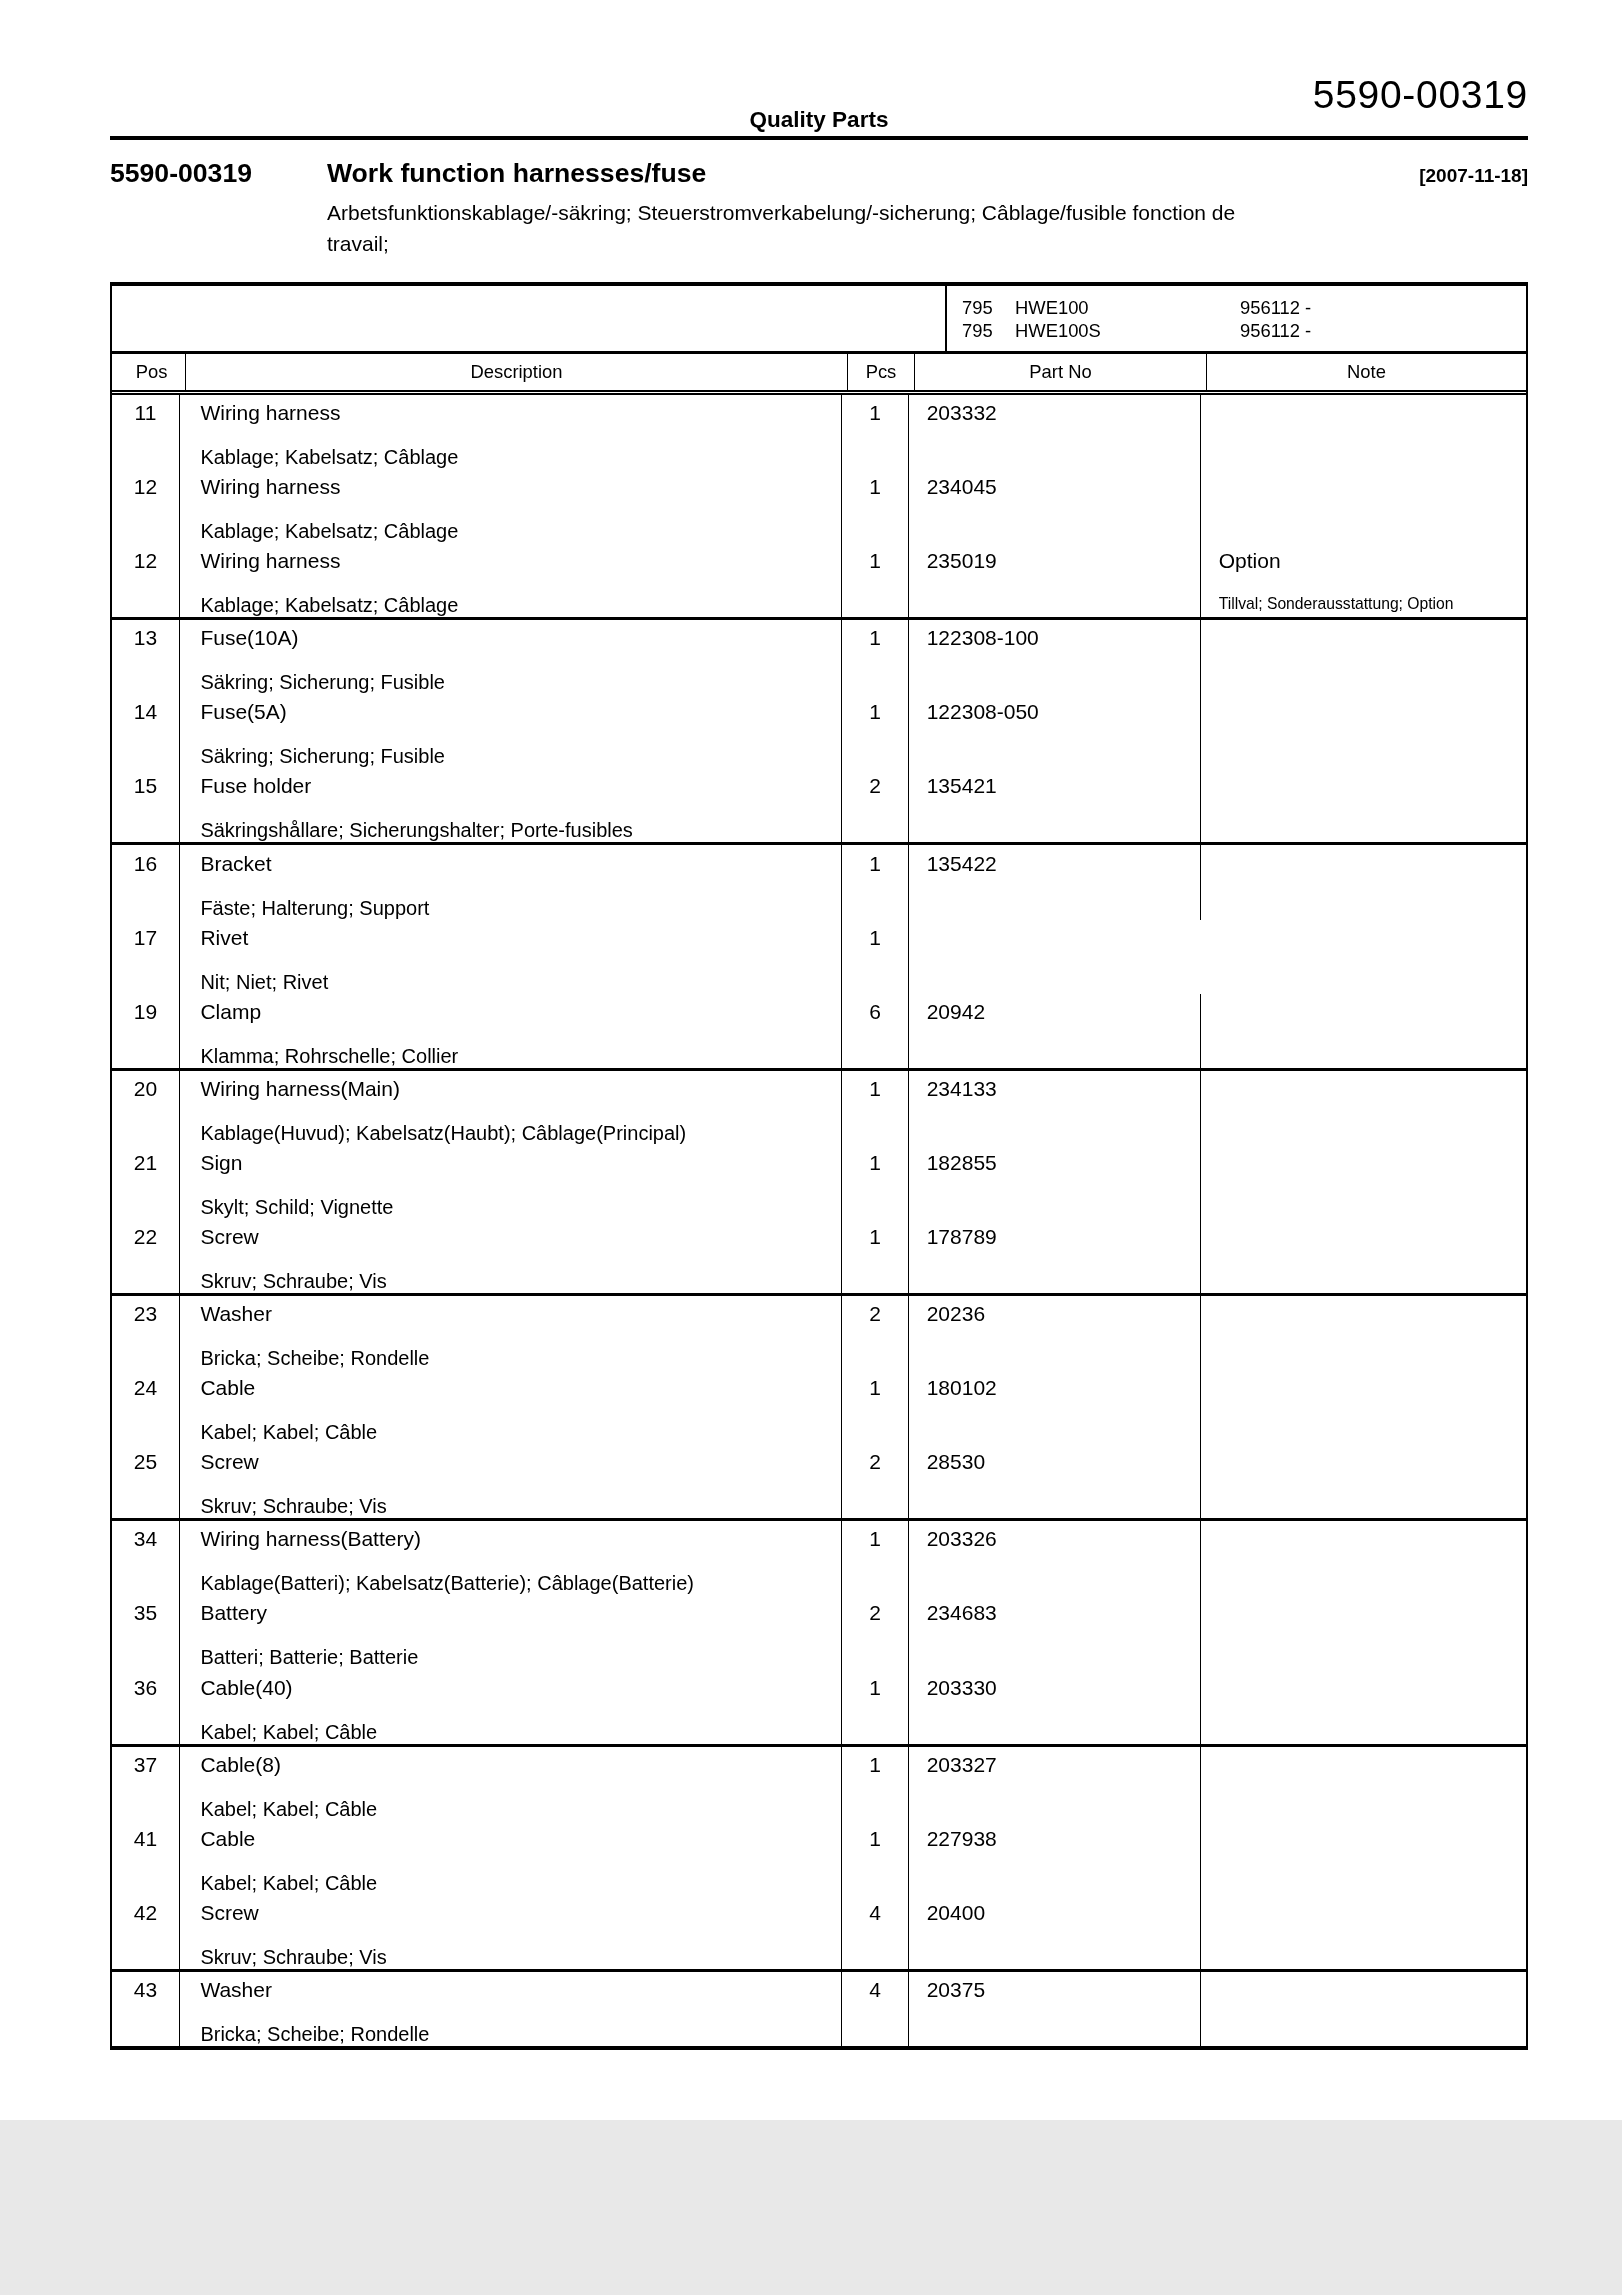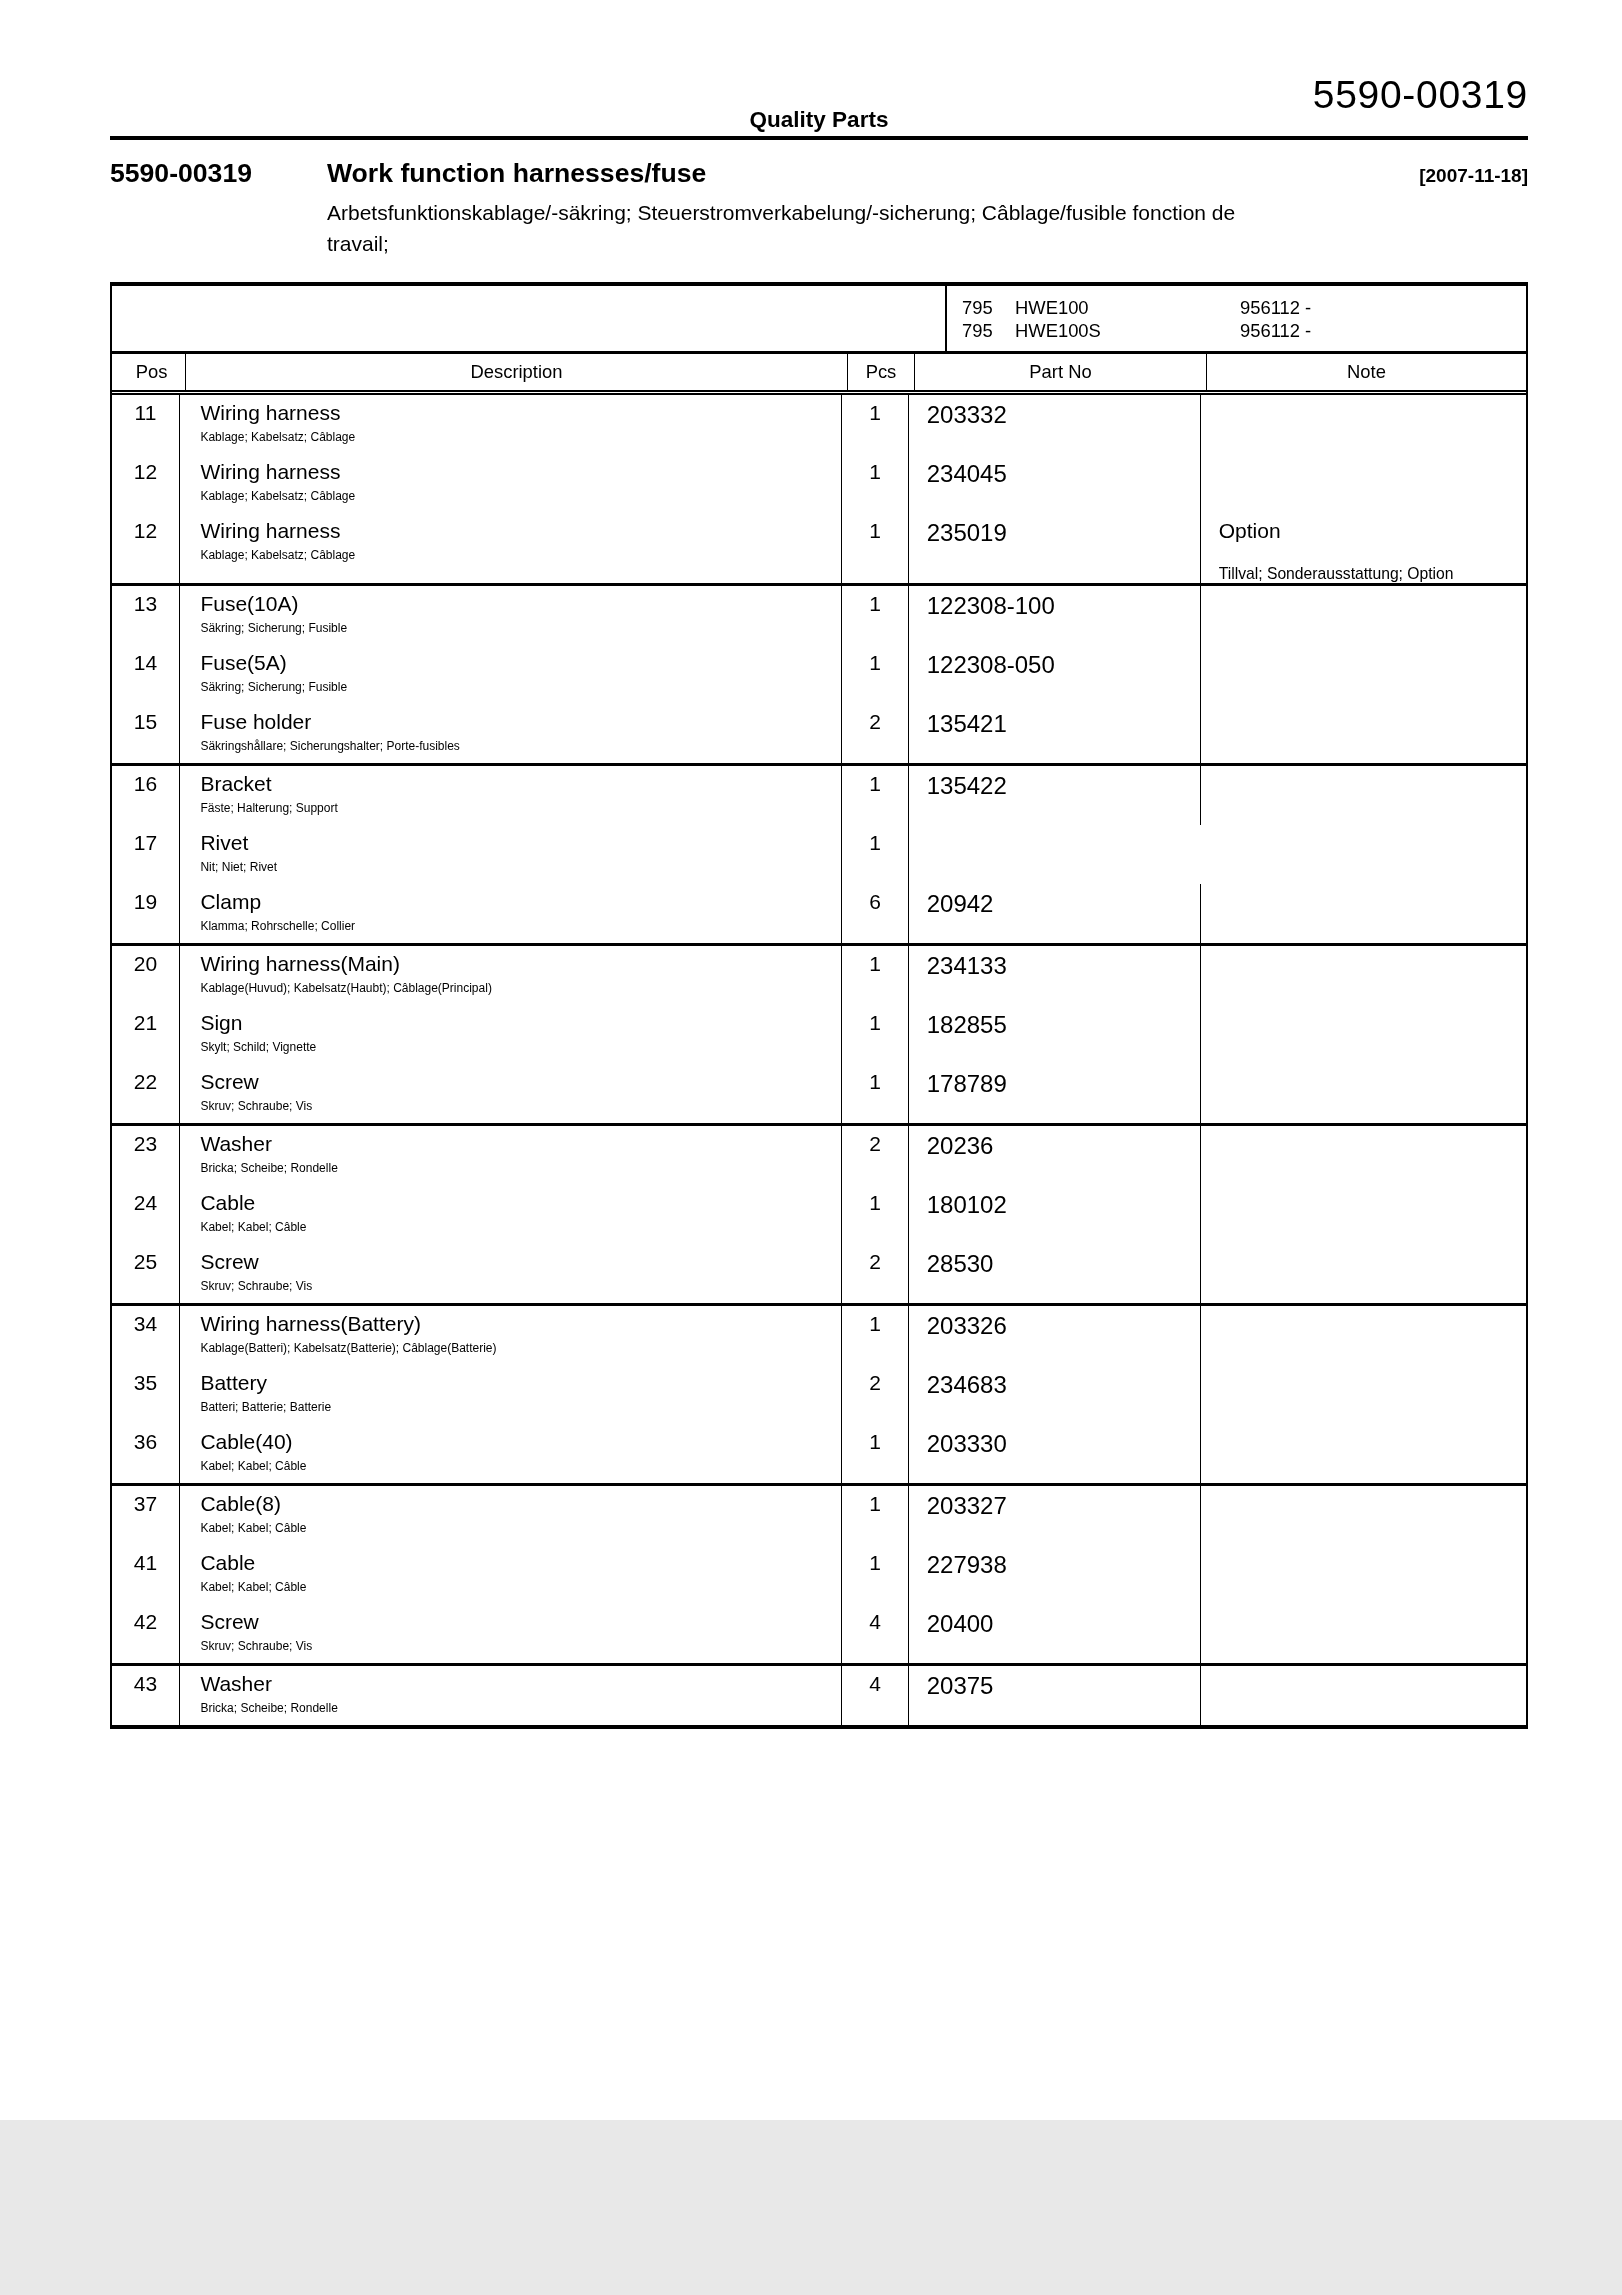--- a/index.html
+++ b/index.html
@@ -51,23 +51,23 @@
   .cell:last-child { border-right:none; }
 
   .header-row { height:41px; font-size:18.4px; border-bottom:5.5px double #000;padding-left:6px; }
   .header-row .cell { display:flex; align-items:center; justify-content:center; }
 
   .group + .group { border-top:3.4px solid #000; }
   .item { min-height:59px; }
   .cell-pos  { text-align:center; font-size:21px; padding-top:6.1px; }
   .cell-desc { padding:6.1px 6.8px 0 20.4px; }
   .desc-main { font-size:21px; }
-  .desc-sub  { font-size:12px; margin-top:5px; }
+  .desc-sub  { font-size:20px; margin-top:21px; }
   .cell-pcs  { text-align:center; font-size:21px; padding-top:6.1px; }
-  .cell-part { padding:6.1px 0 0 17.7px; font-size:24px; }
+  .cell-part { padding:6.1px 0 0 17.7px; font-size:21px; }
   .cell-note { padding:6.1px 0 0 17.7px; }
   .note-main { font-size:21px; }
   .note-sub  { font-size:15.7px; margin-top:22px; }
 
   
   .footer { position:absolute; top:2196px; left:0; width:100%; border-top:4.8px solid #000; }
   .footer-text { text-align:center; padding-top:14px; font-size:22px; }
 </style>
 </head>
 <body>

